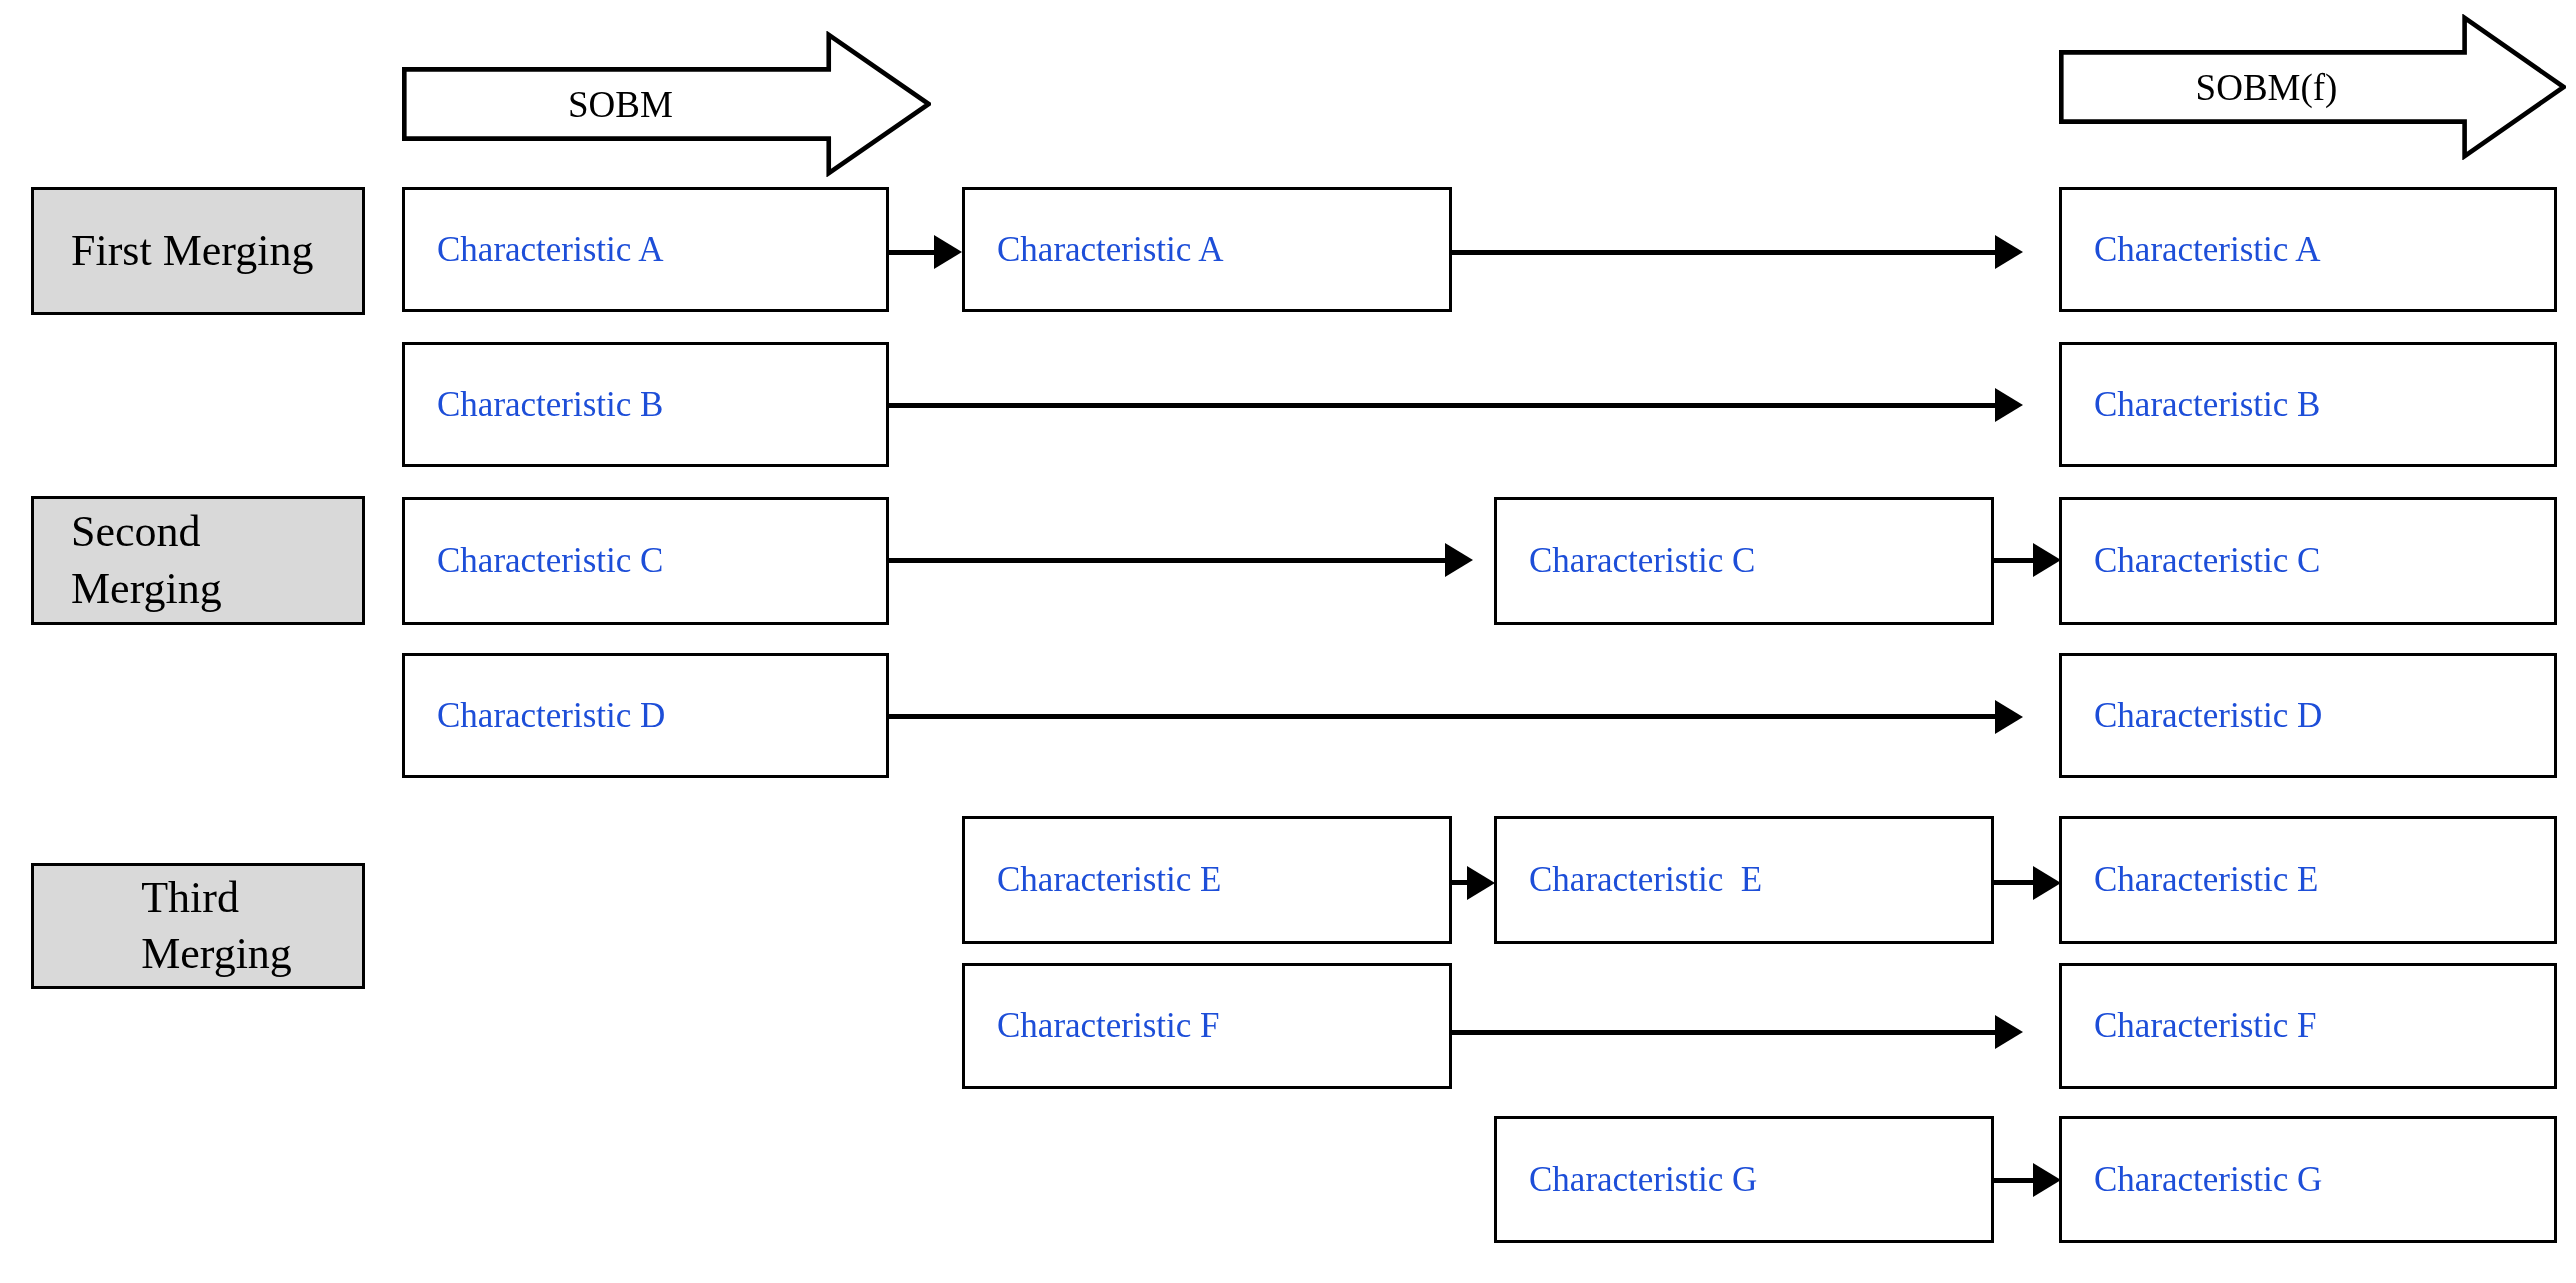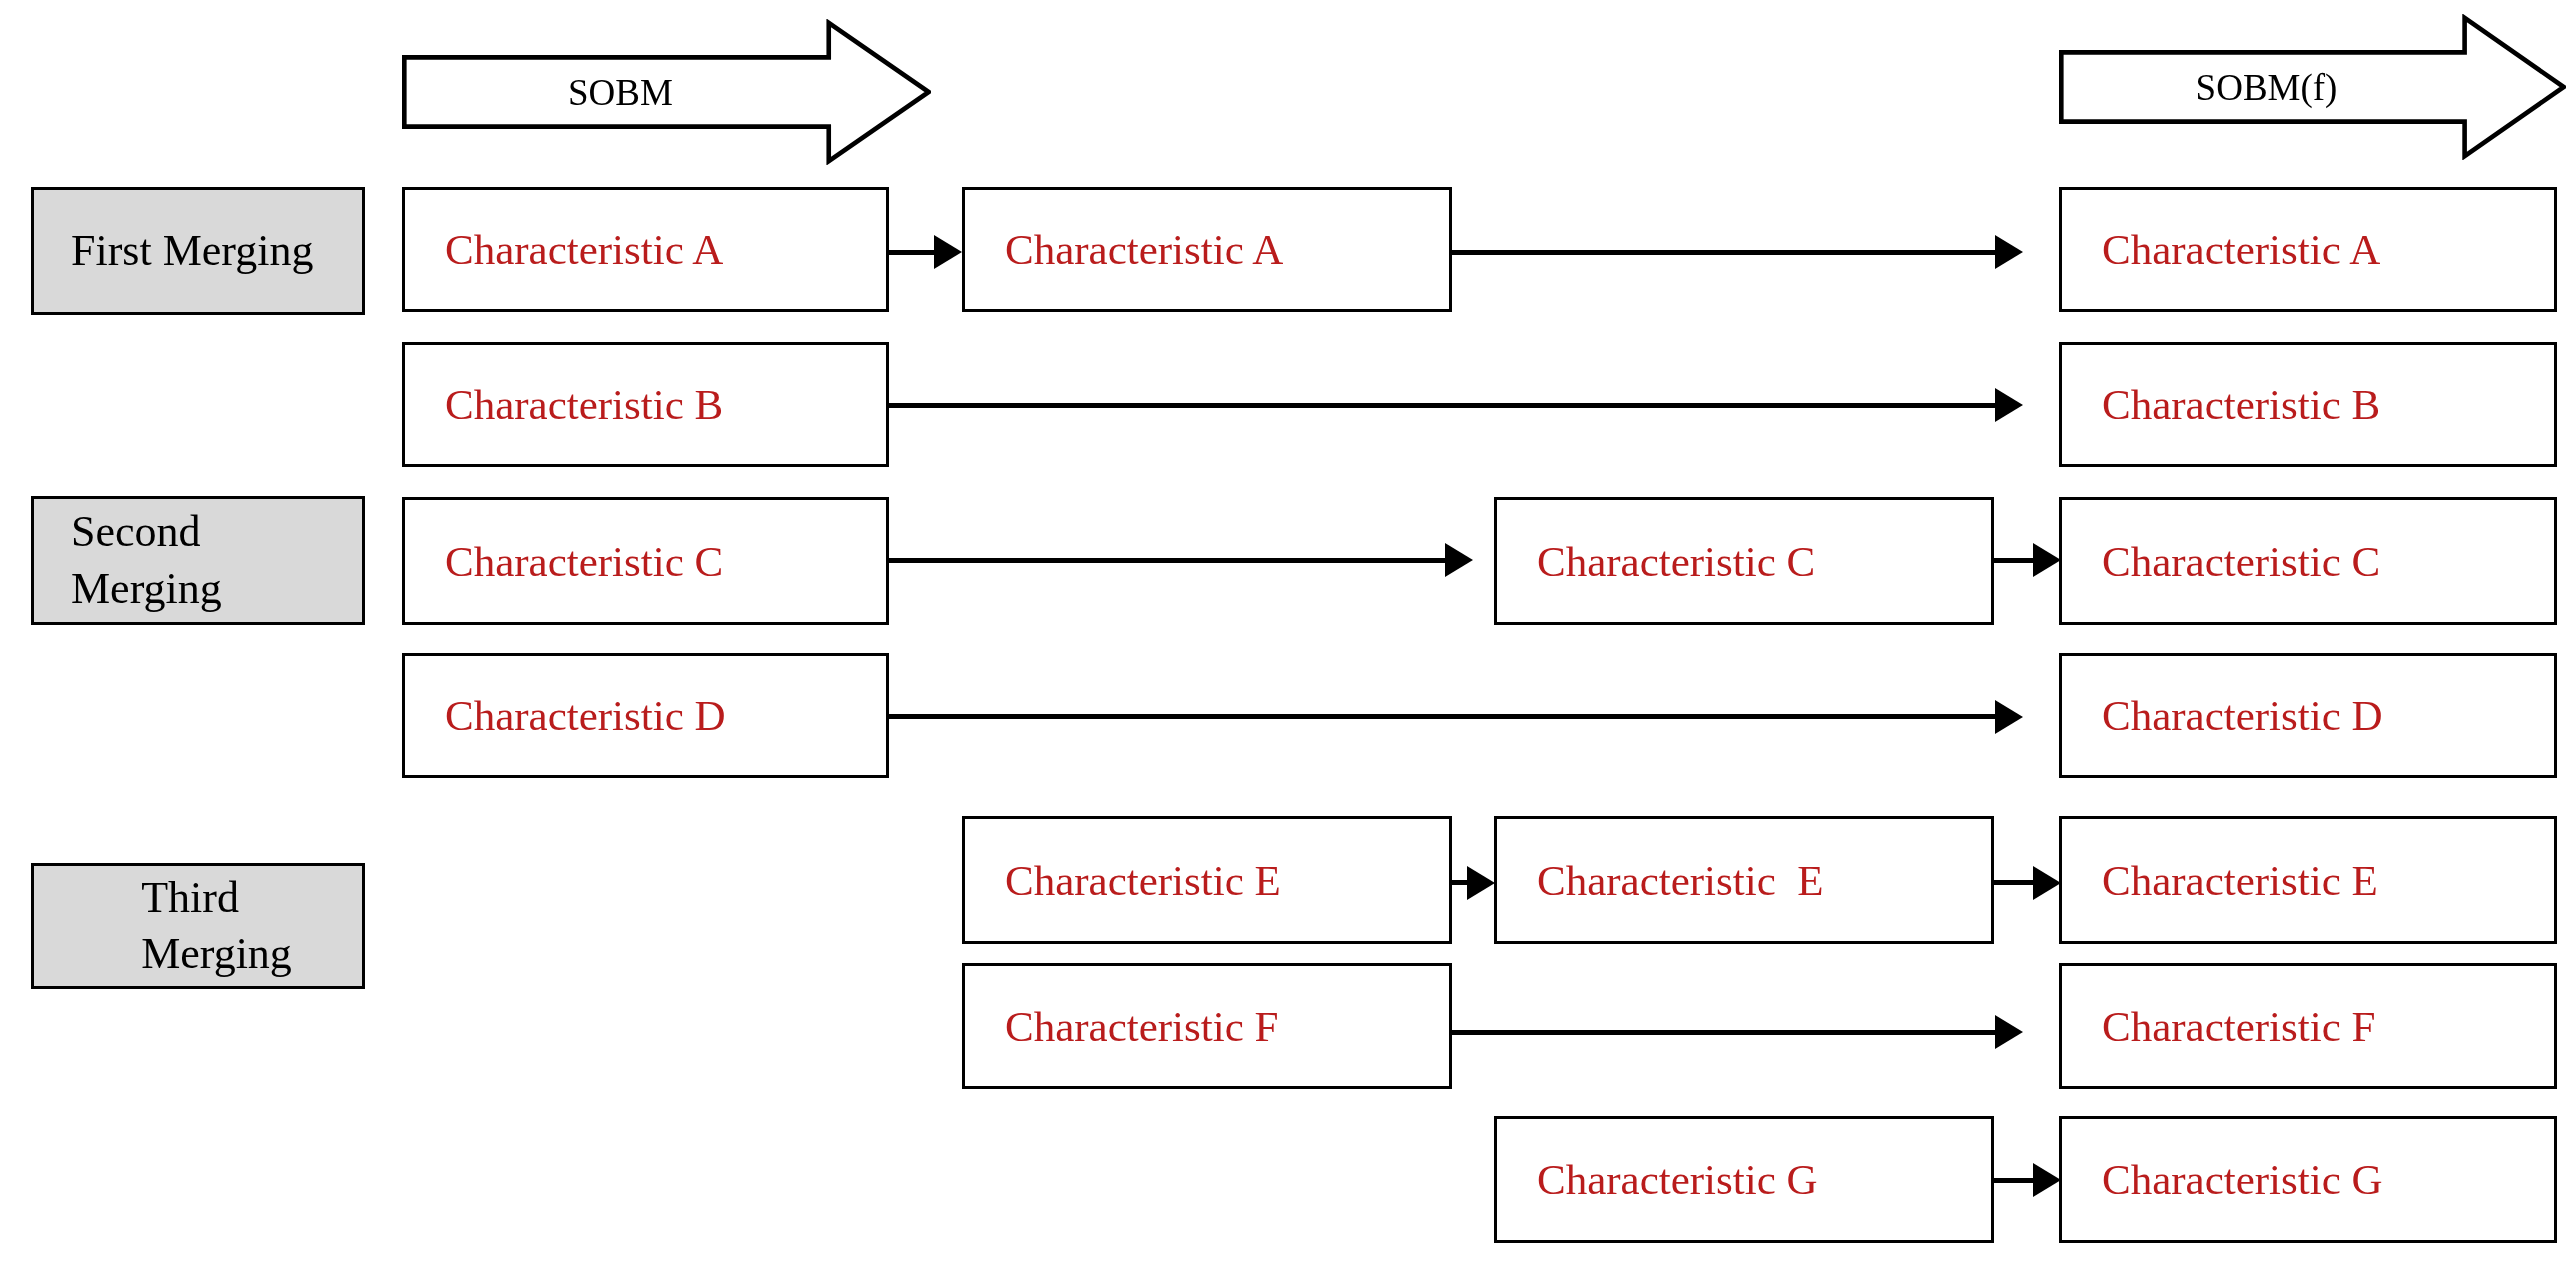--- a/index.html
+++ b/index.html
@@ -53,23 +53,23 @@
     line-height: 1.28;
   }
   .merge-box .mlabel { white-space: pre-line; }
   .char-box {
     position: absolute;
     background: #ffffff;
     border: 3.1px solid #000000;
     box-sizing: border-box;
     display: flex;
     align-items: center;
-    font-size: 43px;
-    color: #b91c1c;
-    padding-left: 40px;
+    font-size: 35px;
+    color: #1d4ed8;
+    padding-left: 32px;
     box-sizing: border-box;
     white-space: pre;
   }
   .conn {
     position: absolute;
     height: 4.6px;
     background: #000000;
   }
   .arrowhead {
     position: absolute;
@@ -77,21 +77,21 @@
     border-top: 17px solid transparent;
     border-bottom: 17px solid transparent;
     border-left: 28px solid #000000;
   }
 </style>
 </head>
 <body>
 
 <div id="canvas">
 
-  <div class="hdr-arrow" style="left:402px; top:19px; width:529px;">
+  <div class="hdr-arrow" style="left:402px; top:31px; width:529px;">
     <svg viewBox="0 0 688 190" preserveAspectRatio="none">
       <polygon points="3,50 555,50 555,5 685,95 555,185 555,140 3,140" fill="#ffffff" stroke="#000000" stroke-width="6"></polygon>
     </svg>
     <div class="hdr-label">SOBM</div>
   </div>
 
 
 
   <div class="hdr-arrow" style="left:2059px; top:14px; width:507px;">
     <svg viewBox="0 0 660 190" preserveAspectRatio="none">

